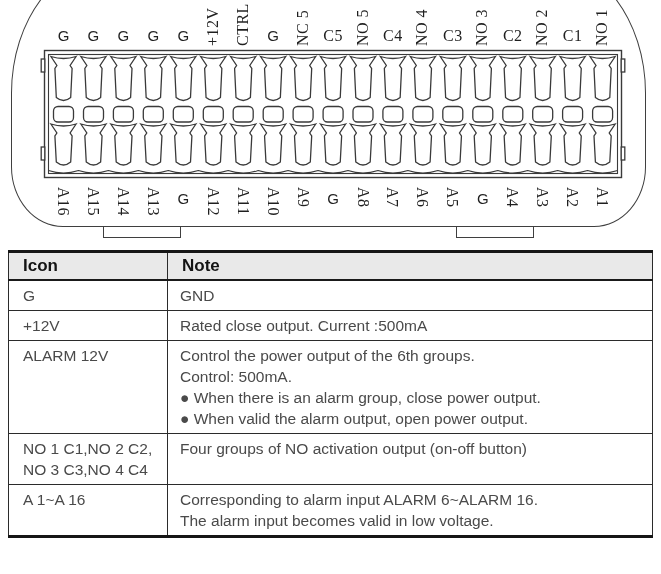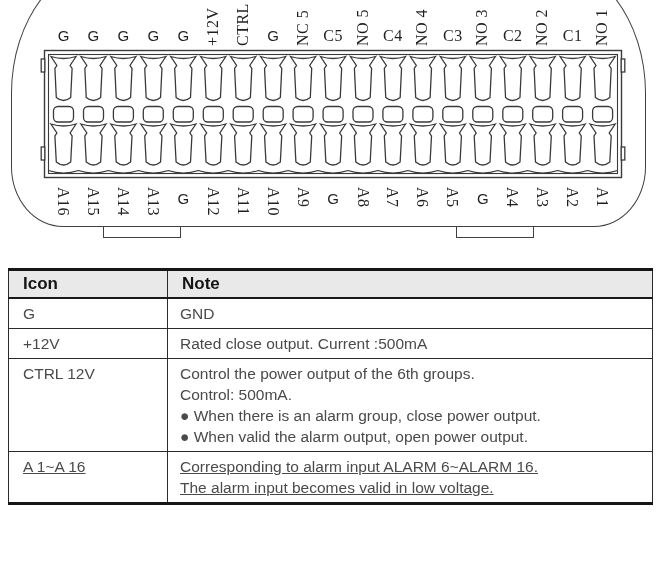--- a/index.html
+++ b/index.html
@@ -15,32 +15,32 @@
   #tab-left{left:103px;} #tab-right{left:456px;}
   #term-svg{position:absolute;left:40px;top:46px;}
   .pin{position:absolute;width:0;height:0;}
   .pin span{position:absolute;white-space:nowrap;color:#1f1f1f;font-size:16px;
             font-family:"Liberation Serif",serif;letter-spacing:.5px;}
   .pin span.sans{font-family:"Liberation Sans",sans-serif;font-size:15px;letter-spacing:0;}
   .pin span.h{left:0;top:0;transform:translateX(-50%);}
   .pin span.up{left:0;bottom:0;transform-origin:0 100%;transform:rotate(-90deg);}
   .pin span.down{left:0;top:0;transform-origin:0 0;transform:rotate(90deg);}
   
-  #spec-table{position:absolute;left:8px;top:268px;width:645px;border-collapse:collapse;
+  #spec-table{position:absolute;left:8px;top:250px;width:645px;border-collapse:collapse;
               table-layout:fixed;}
   #spec-table col.c1{width:159px;}
   #spec-table th{background:#e9e9e9;color:#141414;font-size:17px;font-weight:bold;
                  text-align:left;padding:3px 0 3px 14px;border-bottom:2.5px solid #1a1a1a;}
   #spec-table td{vertical-align:top;color:#4a4a4a;font-size:15.5px;line-height:21px;
                  padding:4px 4px 4px 14px;border-bottom:1.2px solid #2b2b2b;}
   #spec-table td.note-cell{padding-left:12px;}
   #spec-table .c1b{border-right:1.2px solid #2b2b2b;}
   #spec-table{border-top:3px solid #161616;border-bottom:3px solid #161616;
               border-left:1.5px solid #2b2b2b;border-right:1.5px solid #2b2b2b;}
-  #spec-table tr:last-child td{border-bottom:none;text-decoration:underline;}
+  #spec-table tr:last-child td{border-bottom:none;}
   .tline{white-space:nowrap;}
 </style>
 </head>
 <body>
 
 <div id="stage">
 
   <div id="connector">
     <div id="housing"></div>
     <div class="tab" id="tab-left"></div>
@@ -254,31 +254,40 @@
         <tr>
           <td class="c1b icon-cell">
             <div class="tline">+12V</div>
           </td>
           <td class="note-cell">
             <div>Rated close output. Current :500mA</div>
           </td>
         </tr>
         <tr>
           <td class="c1b icon-cell">
-            <div class="tline">CTRL 12V</div>
+            <div class="tline">ALARM 12V</div>
           </td>
           <td class="note-cell">
             <div>Control the power output of the 6th groups.</div>
             <div>Control: 500mA.</div>
             <div>● When there is an alarm group, close power output.</div>
             <div>● When valid the alarm output, open power output.</div>
           </td>
         </tr>
         <tr>
           <td class="c1b icon-cell">
+            <div class="tline">NO 1 C1,NO 2 C2,</div>
+            <div class="tline">NO 3 C3,NO 4 C4</div>
+          </td>
+          <td class="note-cell">
+            <div>Four groups of NO activation output (on-off button)</div>
+          </td>
+        </tr>
+        <tr>
+          <td class="c1b icon-cell">
             <div class="tline">A 1~A 16</div>
           </td>
           <td class="note-cell">
             <div>Corresponding to alarm input ALARM 6~ALARM 16.</div>
             <div>The alarm input becomes valid in low voltage.</div>
           </td>
         </tr>
       </tbody>
   </table>
 

